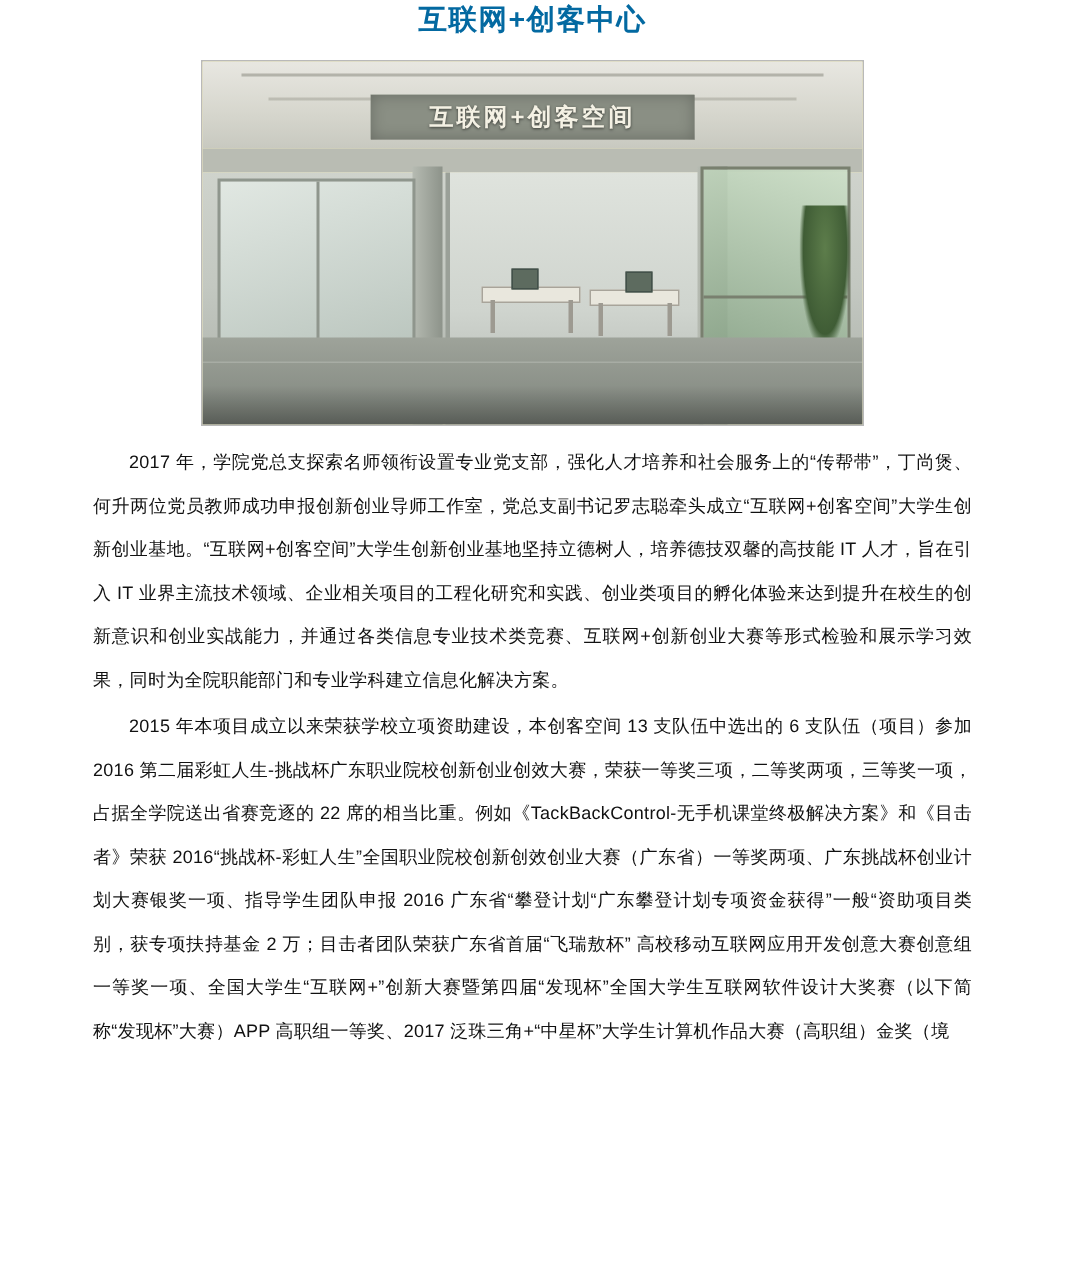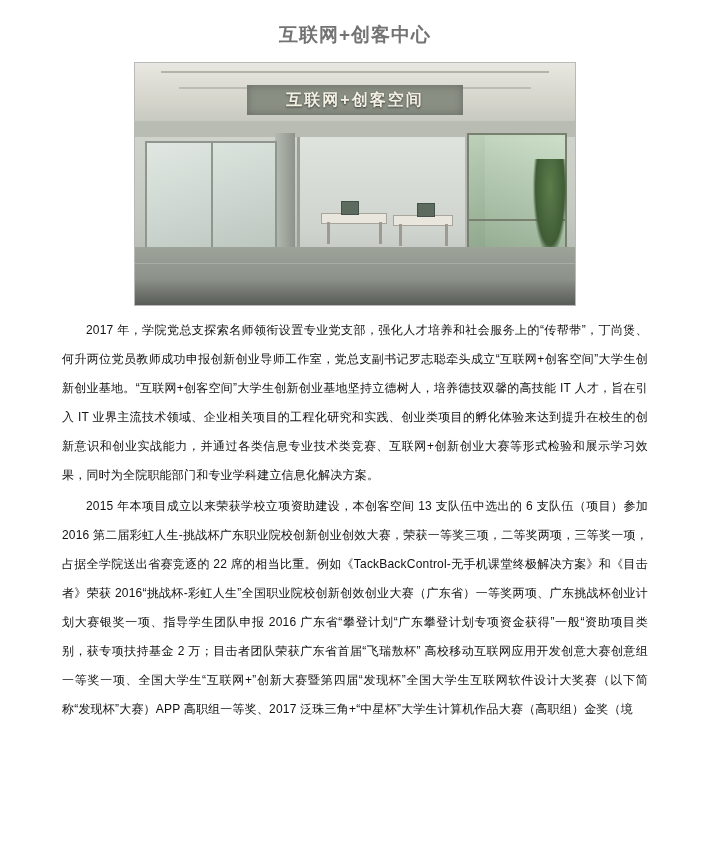--- a/index.html
+++ b/index.html
@@ -20,23 +20,22 @@
     height: 852px;
     box-sizing: border-box;
     padding: 0 62px;
   }
   .doc-title {
     text-align: center;
     font-family: "Liberation Sans", sans-serif;
     font-weight: bold;
     font-size: 19px;
     letter-spacing: 1px;
-    margin-top: 22px;
     margin-bottom: 14px;
-    color: #737373;
+    color: #0369a1;
   }
   .figure {
     width: 440px;
     height: 242px;
     margin: 0 auto 10px auto;
     position: relative;
     overflow: hidden;
     border: 1px solid #b9b9b9;
     background: #fef9c3;
   }

